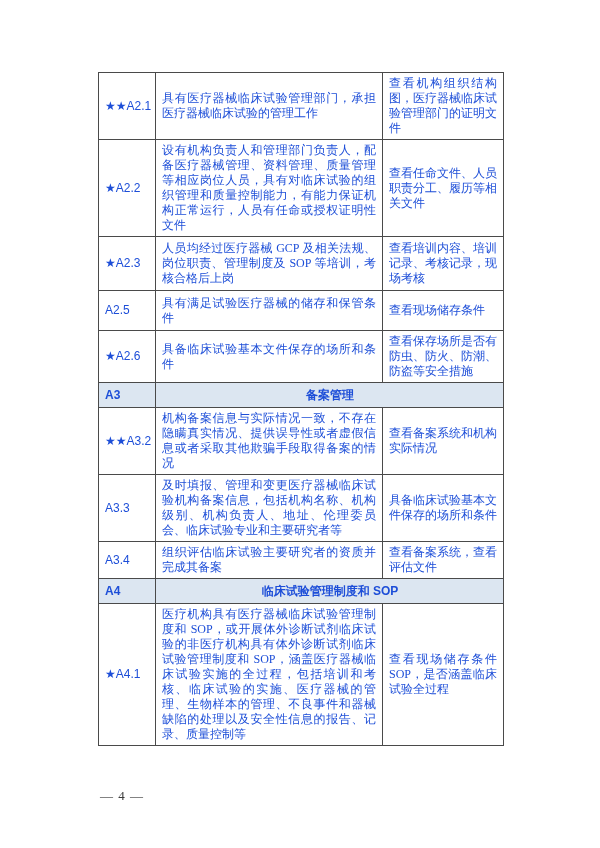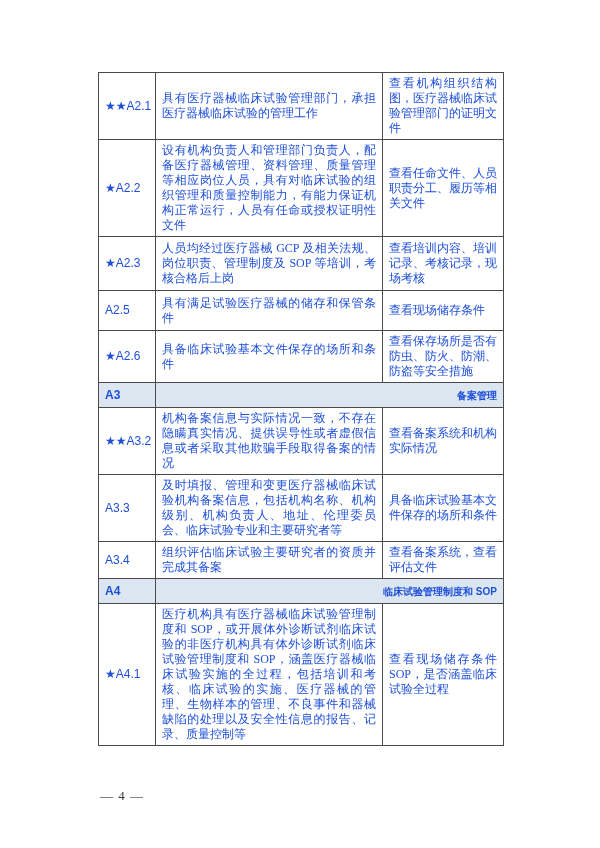--- a/index.html
+++ b/index.html
@@ -51,22 +51,22 @@
     width: 121px;
     text-align: justify;
     text-justify: inter-character;
     padding: 3px 5px 3px 6px;
   }
   tr.section-row td {
     background: #dce6f1;
     font-weight: bold;
   }
   tr.section-row td.cell-title {
-    text-align: right;
-    font-size: 10px;
+    text-align: center;
+    font-size: 12px;
     font-family: "Liberation Sans", sans-serif;
     padding-left: 7px;
   }
   .page-footer {
     position: absolute;
     left: 100px;
     top: 788px;
     font-family: "Liberation Serif", serif;
     font-size: 13px;
     color: #3a3a3a;

